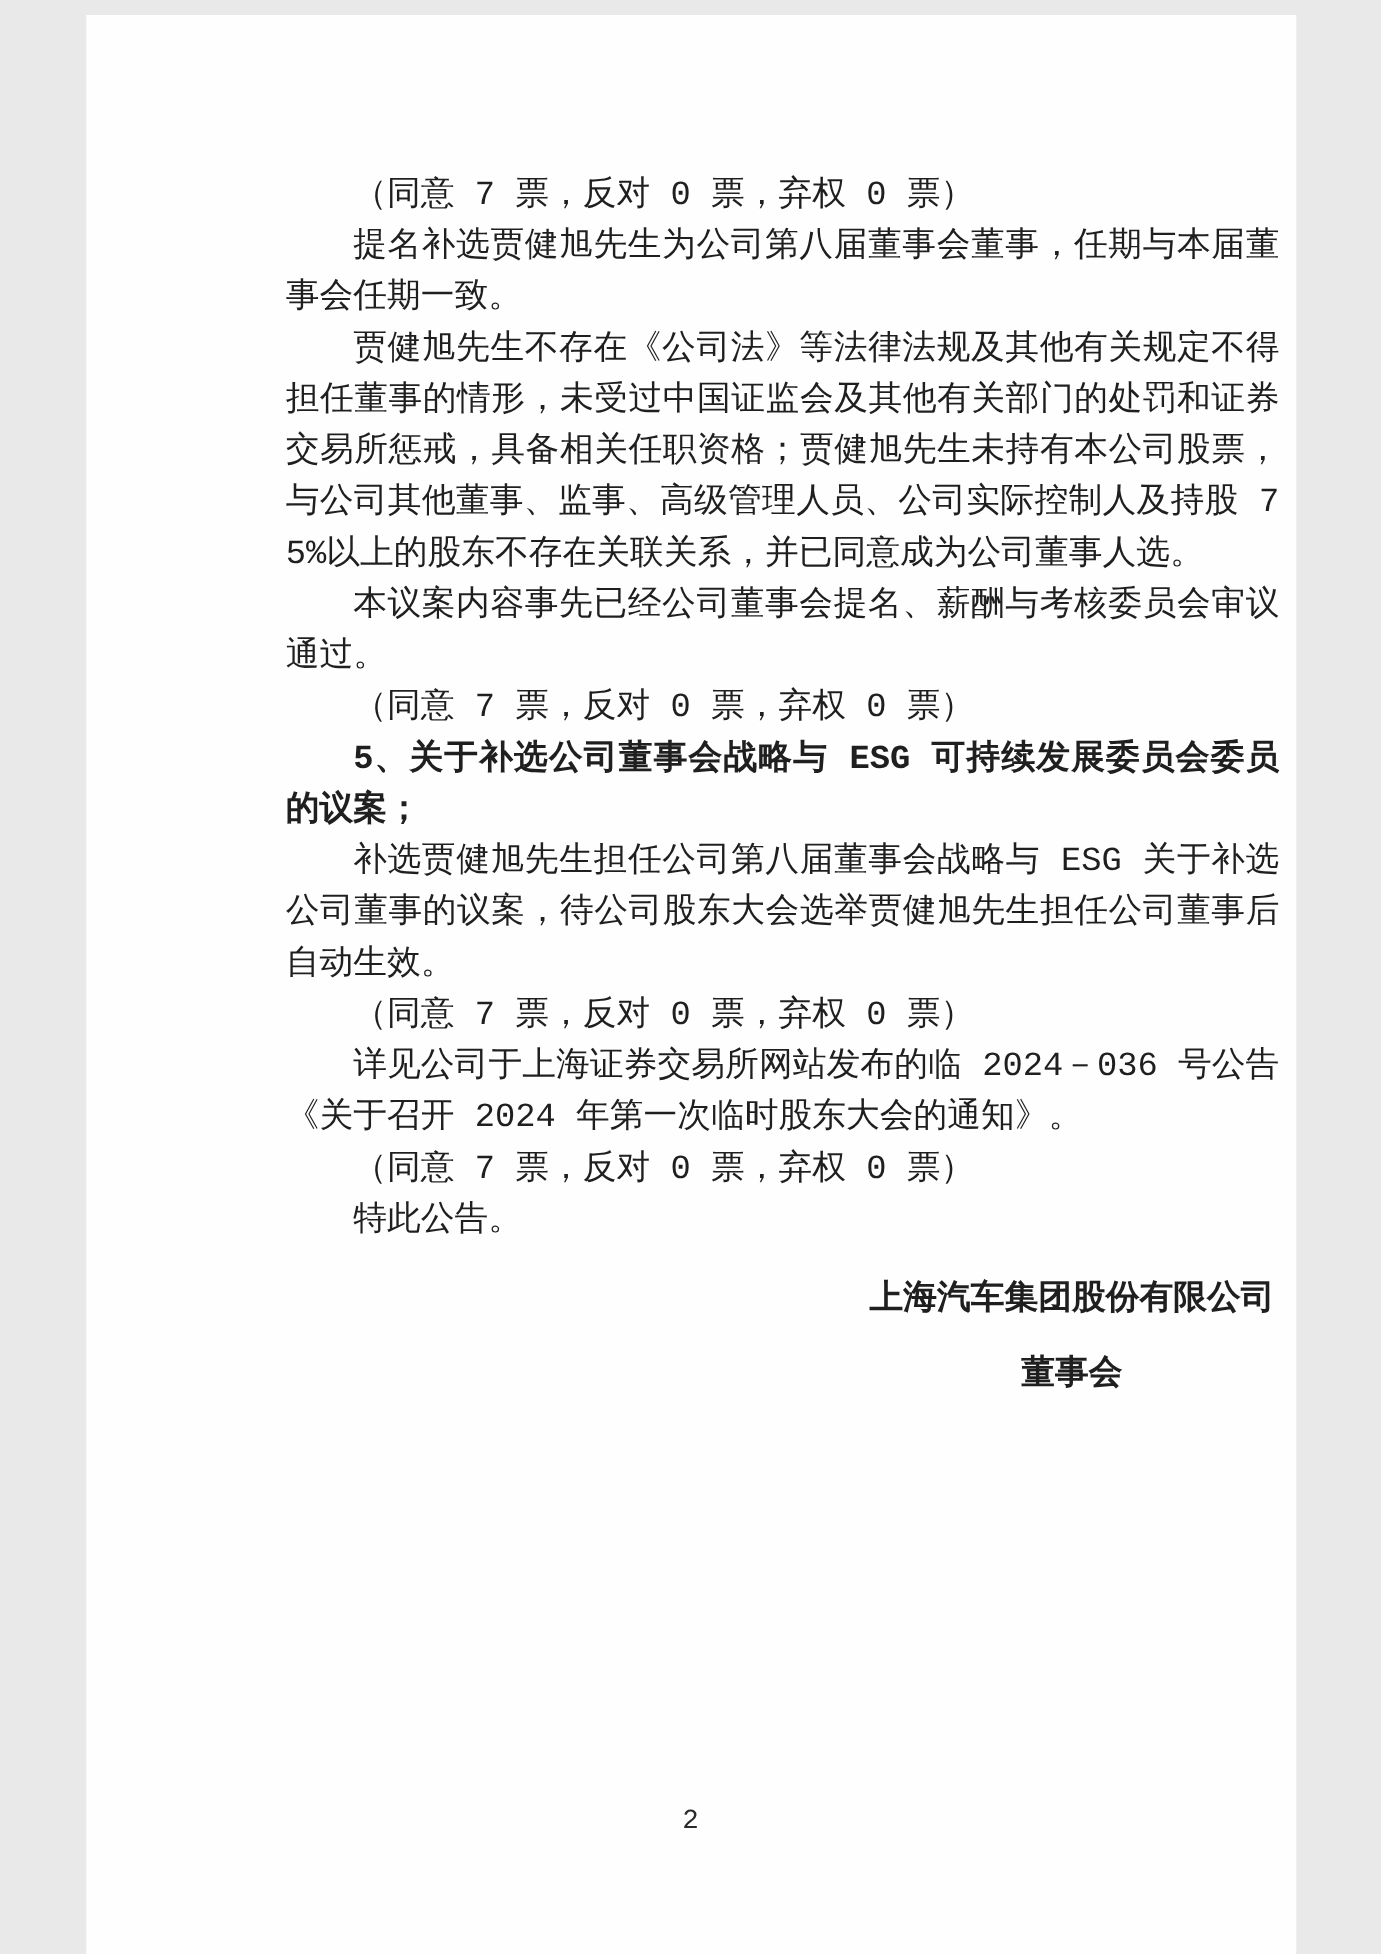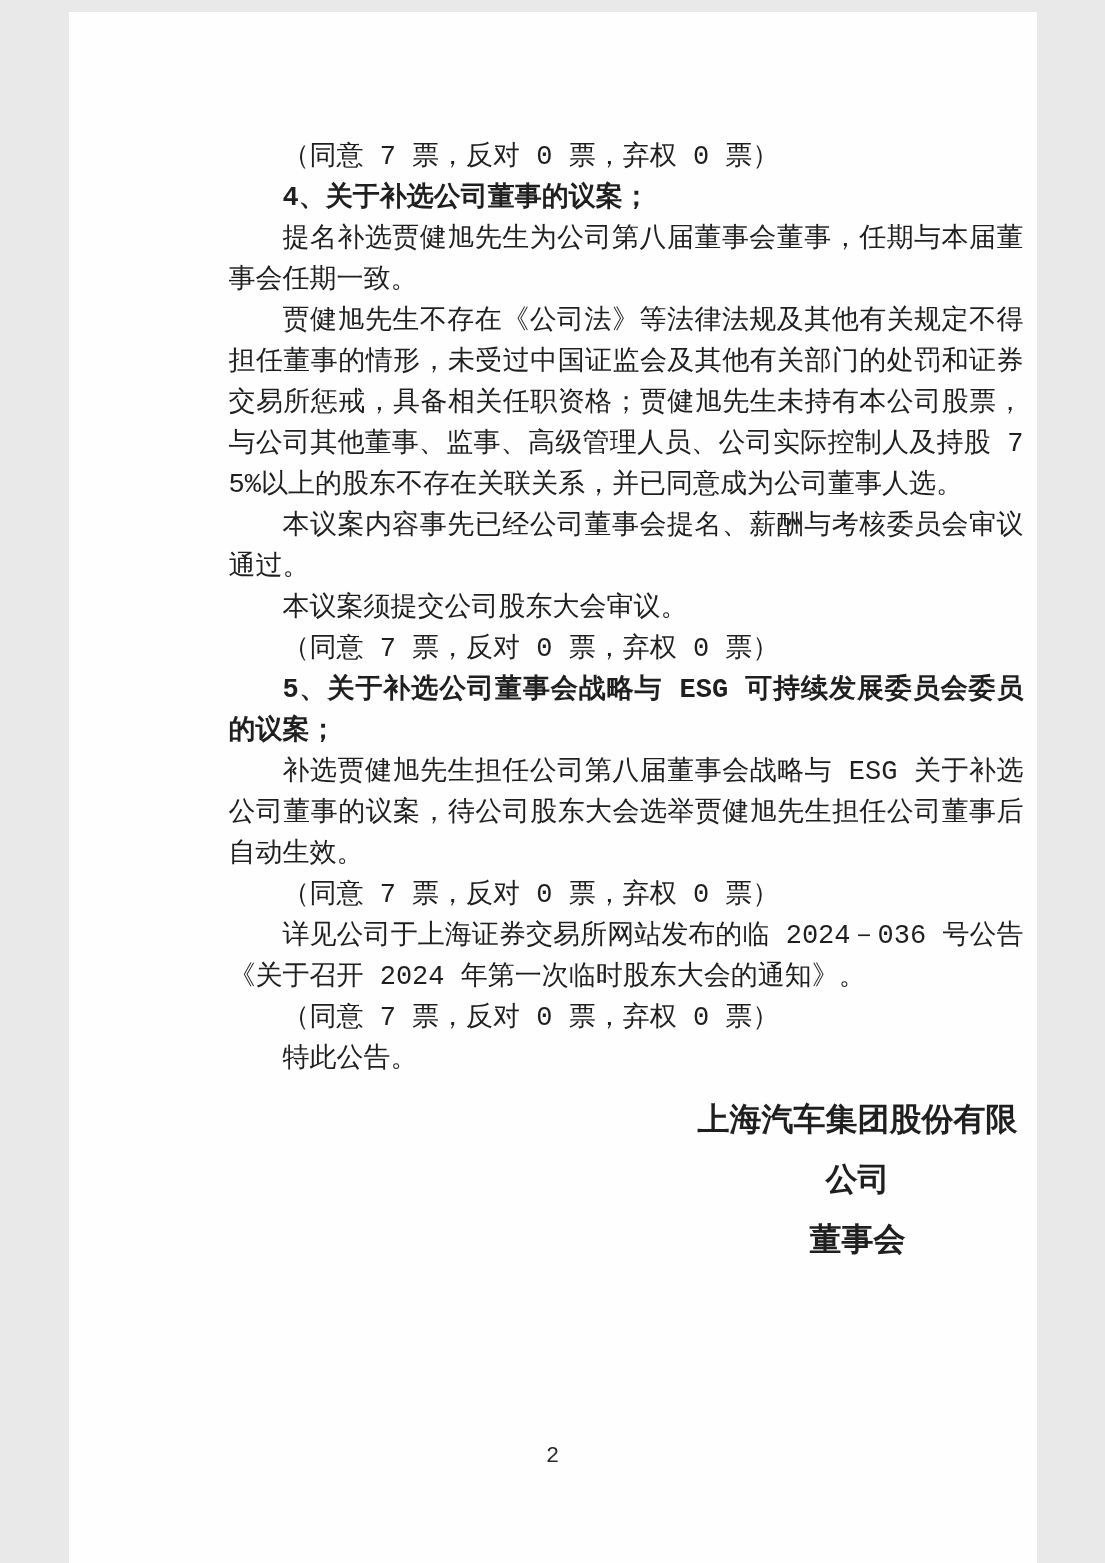--- a/index.html
+++ b/index.html
@@ -37,21 +37,21 @@
   .heading {
     font-weight: bold;
   }
   .vote-line {
     text-indent: 2em;
   }
   .signature {
     width: 332px;
     margin: 12px 0 0 auto;
     text-align: center;
-    font-size: 32px;
+    font-size: 27px;
   }
   .sig-line {
     line-height: 60px;
   }
   .sig-bold {
     font-weight: bold;
   }
   .page-footer {
     position: absolute;
     left: 0;
@@ -65,29 +65,27 @@
 </style>
 </head>
 <body>
 
 <div class="page">
 
   <div class="content">
 
     <p class="block vote-line">（同意 7 票，反对 0 票，弃权 0 票）</p>
 
-    <p class="block indent heading">4、关于补选公司董事的议案；</p>
 
     <p class="block indent">提名补选贾健旭先生为公司第八届董事会董事，任期与本届董事会任期一致。</p>
 
     <p class="block indent">贾健旭先生不存在《公司法》等法律法规及其他有关规定不得担任董事的情形，未受过中国证监会及其他有关部门的处罚和证券交易所惩戒，具备相关任职资格；贾健旭先生未持有本公司股票，与公司其他董事、监事、高级管理人员、公司实际控制人及持股 75%以上的股东不存在关联关系，并已同意成为公司董事人选。</p>
 
     <p class="block indent">本议案内容事先已经公司董事会提名、薪酬与考核委员会审议通过。</p>
 
-    <p class="block indent">本议案须提交公司股东大会审议。</p>
 
     <p class="block vote-line">（同意 7 票，反对 0 票，弃权 0 票）</p>
 
     <p class="block indent heading">5、关于补选公司董事会战略与 ESG 可持续发展委员会委员的议案；</p>
 
     <p class="block indent">补选贾健旭先生担任公司第八届董事会战略与 ESG 关于补选公司董事的议案，待公司股东大会选举贾健旭先生担任公司董事后自动生效。</p>
 
     <p class="block vote-line">（同意 7 票，反对 0 票，弃权 0 票）</p>
 
 

